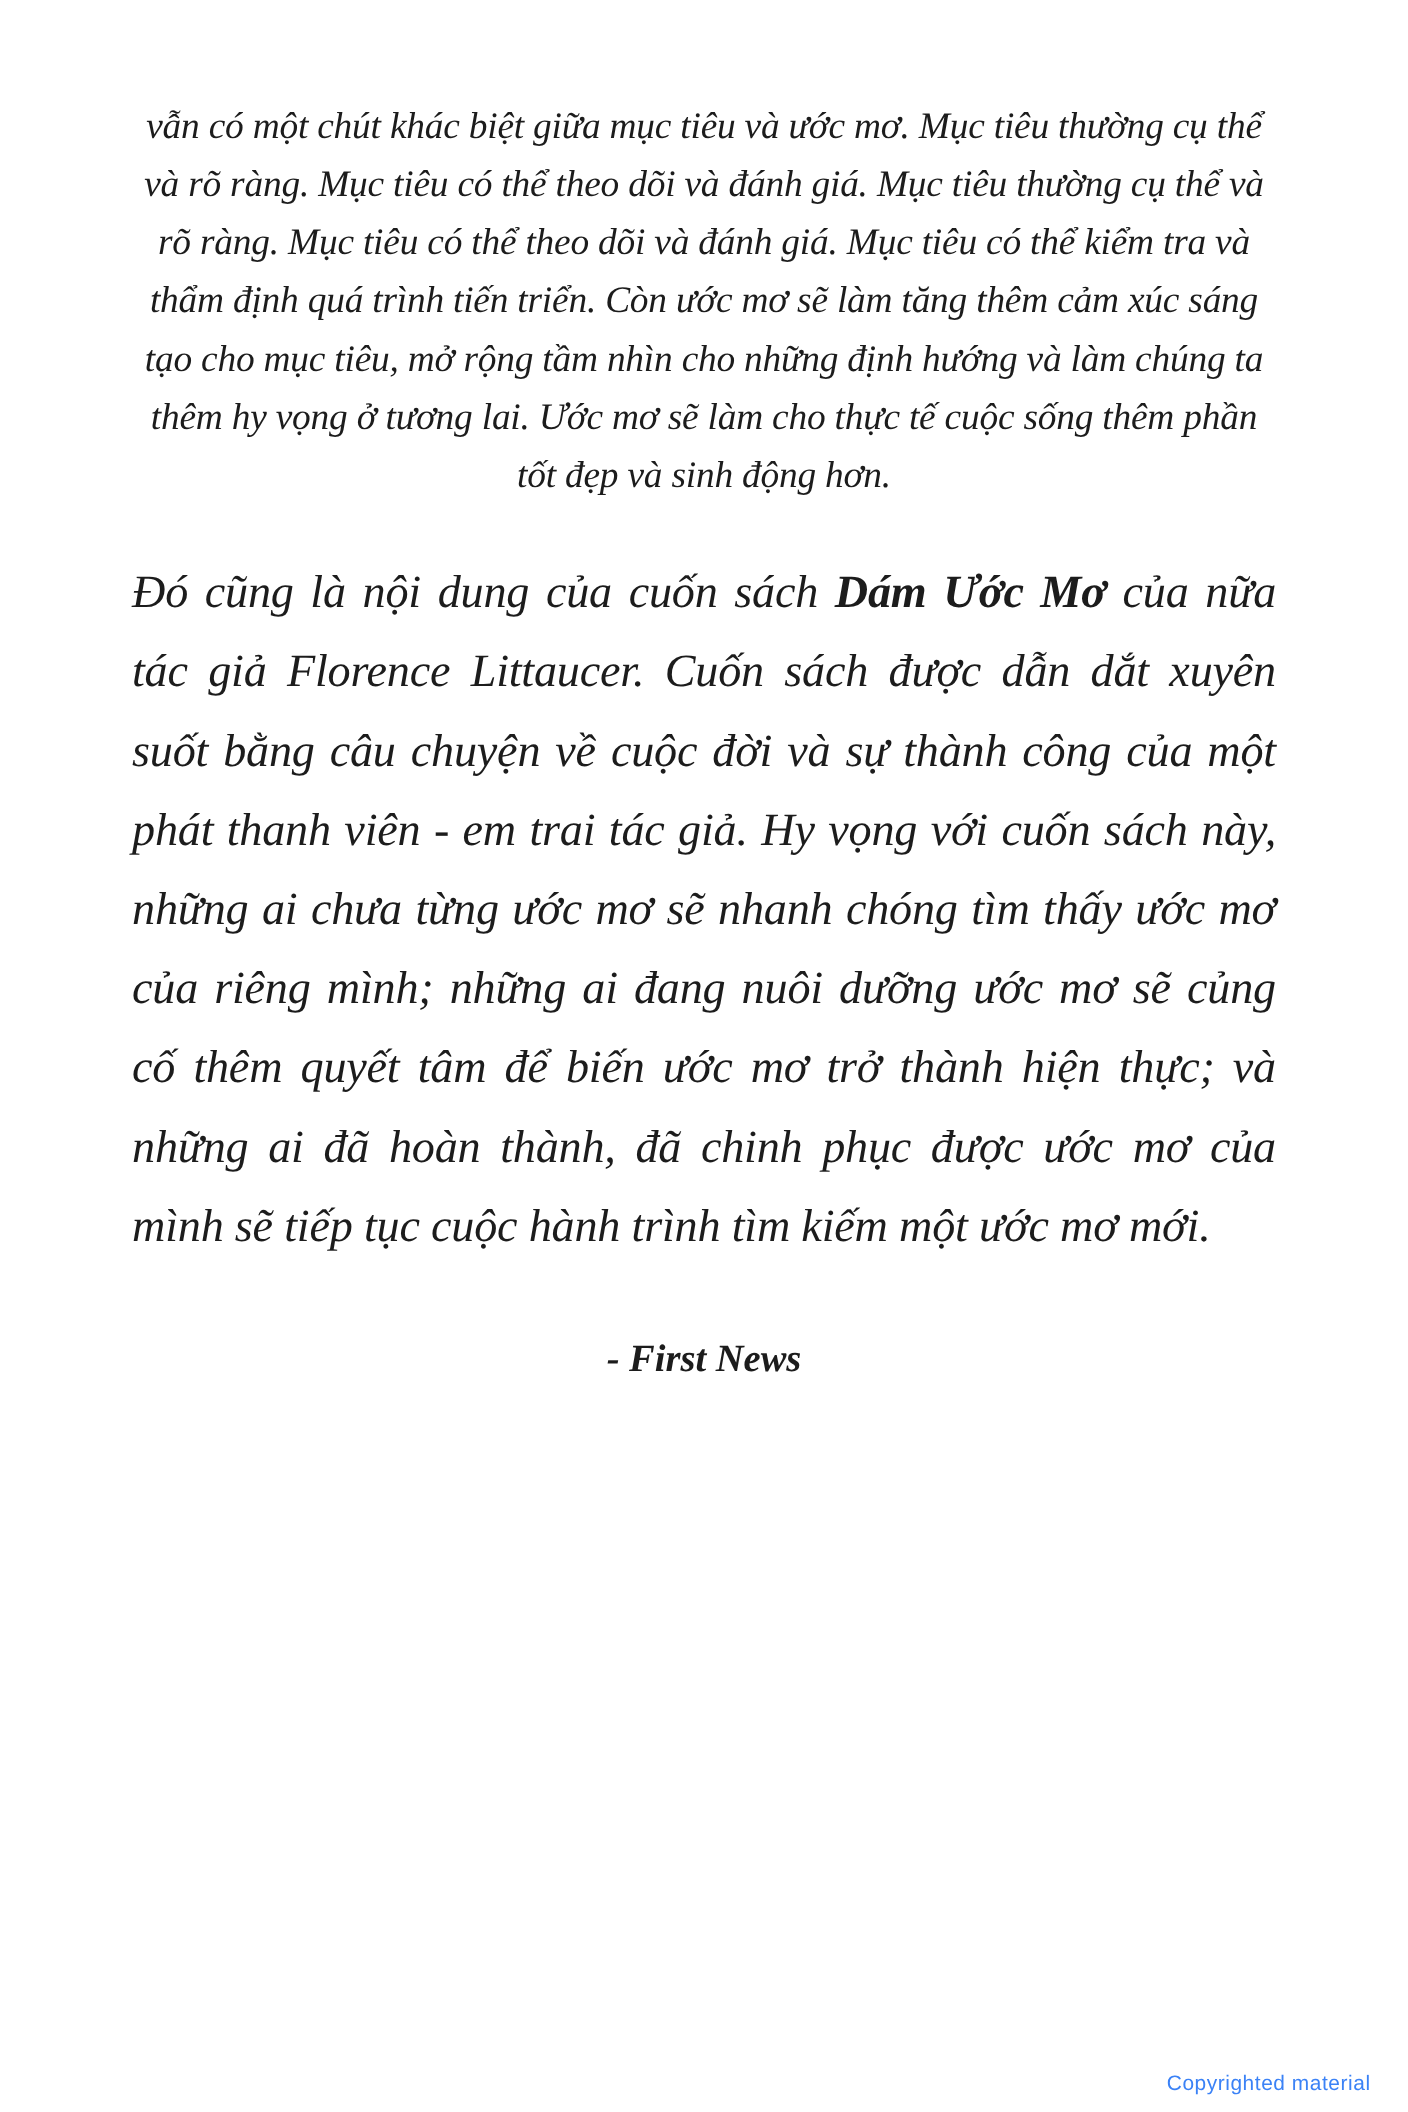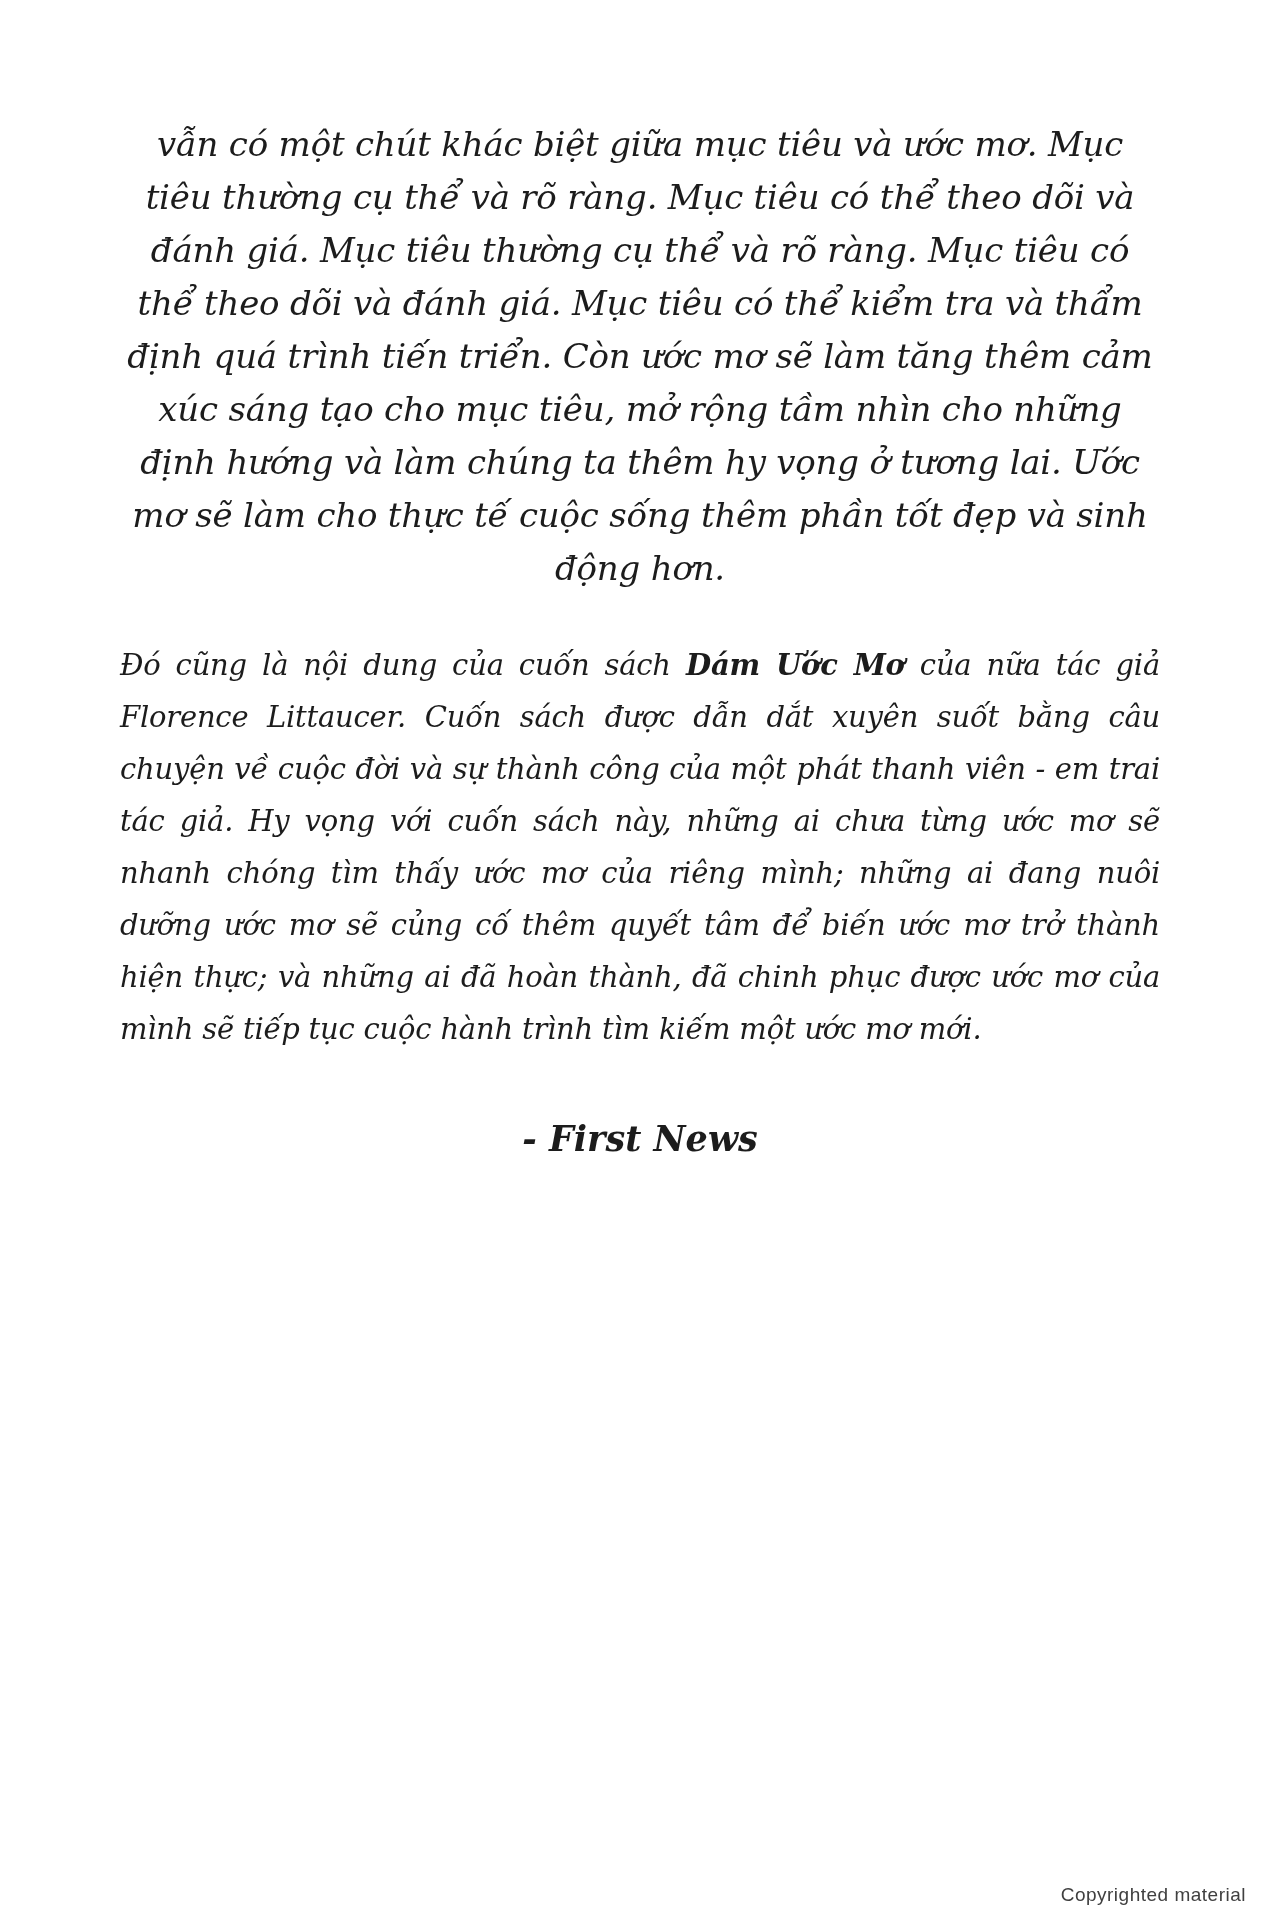--- a/index.html
+++ b/index.html
@@ -10,35 +10,36 @@
   .page {
     position: relative;
     width: 1280px;
     height: 1920px;
     background: #ffffff;
     overflow: hidden;
     font-family: "DejaVu Serif", serif;
     color: #1c1c1c;
   }
   .content {
-    padding: 118px 120px 0 120px;
+    padding: 88px 120px 0 120px;
+    font-family: Liberation Serif, serif;
   }
   .quote {
     margin: 0;
     font-style: italic;
     font-size: 34px;
     line-height: 53px;
     text-align: center;
     letter-spacing: -0.2px;
   }
   .body-par {
     margin: 44px 0 0 0;
     font-style: italic;
-    font-size: 29px;
-    line-height: 52px;
+    font-size: 42px;
+    line-height: 72px;
     text-align: justify;
     letter-spacing: -0.2px;
   }
   .body-par b {
     font-weight: bold;
     font-style: italic;
   }
   .signature {
     margin: 58px 0 0 0;
     font-style: italic;
@@ -47,21 +48,21 @@
     line-height: 52px;
     text-align: center;
   }
   .watermark {
     position: absolute;
     right: 34px;
     bottom: 14px;
     font-family: "Liberation Sans", sans-serif;
     font-style: normal;
     font-size: 19px;
-    color: #404040;
+    color: #3b82f6;
     letter-spacing: 0.5px;
   }
 </style>
 </head>
 <body>
 
 <div class="page">
   <div class="content">
     <p class="quote">vẫn có một chút khác biệt giữa mục tiêu và ước mơ. Mục tiêu thường cụ thể và rõ ràng. Mục tiêu có thể theo dõi và đánh giá. Mục tiêu thường cụ thể và rõ ràng. Mục tiêu có thể theo dõi và đánh giá. Mục tiêu có thể kiểm tra và thẩm định quá trình tiến triển. Còn ước mơ sẽ làm tăng thêm cảm xúc sáng tạo cho mục tiêu, mở rộng tầm nhìn cho những định hướng và làm chúng ta thêm hy vọng ở tương lai. Ước mơ sẽ làm cho thực tế cuộc sống thêm phần tốt đẹp và sinh động hơn.</p>
     <p class="body-par"><span>Đó cũng là nội dung của cuốn sách </span><b>Dám Ước Mơ</b><span> của nữa tác giả Florence Littaucer. Cuốn sách được dẫn dắt xuyên suốt bằng câu chuyện về cuộc đời và sự thành công của một phát thanh viên - em trai tác giả. Hy vọng với cuốn sách này, những ai chưa từng ước mơ sẽ nhanh chóng tìm thấy ước mơ của riêng mình; những ai đang nuôi dưỡng ước mơ sẽ củng cố thêm quyết tâm để biến ước mơ trở thành hiện thực; và những ai đã hoàn thành, đã chinh phục được ước mơ của mình sẽ tiếp tục cuộc hành trình tìm kiếm một ước mơ mới.</span></p>

